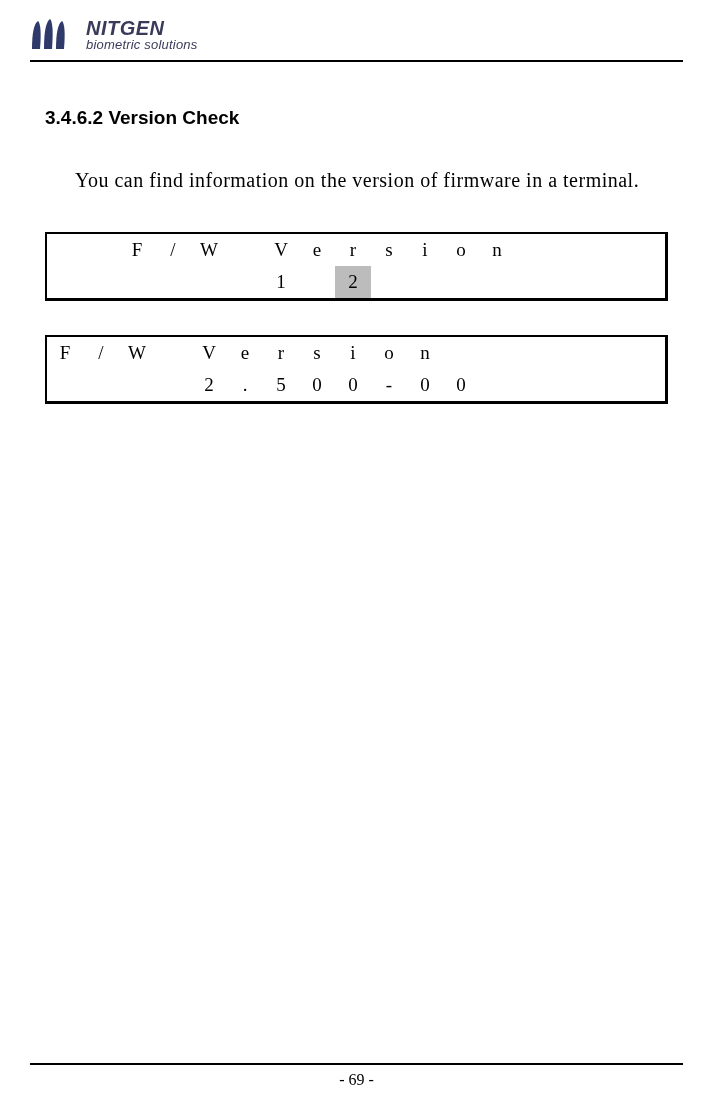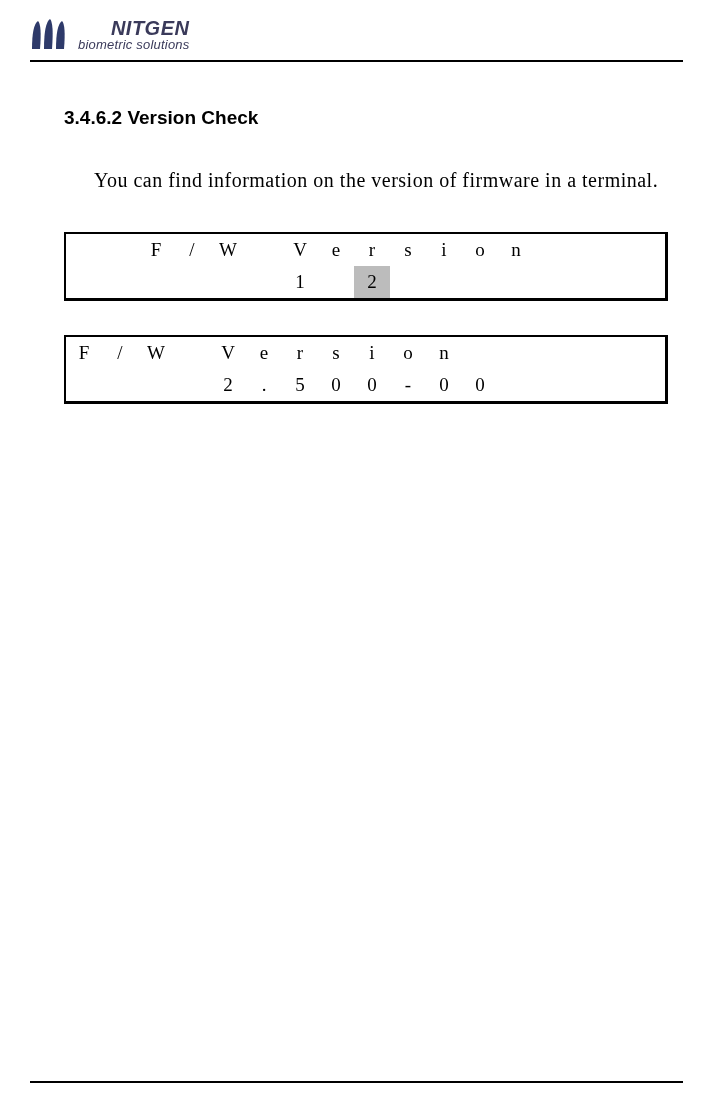--- a/index.html
+++ b/index.html
@@ -8,22 +8,21 @@
       height: 1107px;
       background: #fff;
       font-family: Georgia, 'Times New Roman', serif;
       color: #000;
       position: relative;
     }
     .header {
       padding: 18px 29px 8px 30px;
       display: flex;
       align-items: center;
-      gap: 0;
-      text-align: right;
+      gap: 8px;
     }
     .logo-swooshes {
       display: flex;
       align-items: flex-end;
       gap: 1px;
     }
     .logo-swooshes svg { display: block; }
     .logo-text {
       display: flex;
       flex-direction: column;
@@ -44,21 +43,21 @@
       color: #3a3a5a;
       font-style: italic;
       letter-spacing: 0.2px;
       margin-top: -1px;
     }
     .hr-dbl {
       border-top: 2px solid #000;
       margin: 0 30px;
     }
     .content {
-      padding: 45px 45px 0 64px;
+      padding: 45px 45px 0 45px;
     }
     .section-heading {
       font-family: Arial, Helvetica, sans-serif;
       font-weight: bold;
       font-size: 19px;
       color: #000;
       margin-bottom: 36px;
     }
     .intro {
       font-family: Georgia, 'Times New Roman', serif;
@@ -206,13 +205,14 @@
         <div class="lcd-cell"></div>
         <div class="lcd-cell"></div>
         <div class="lcd-cell"></div>
       </div>
     </div>
 
 </div>
 
 <div class="footer">
   <div class="hr-dbl"></div>
+  <div class="page-num">- 69 -</div>
 </div>
 
 </body></html>

